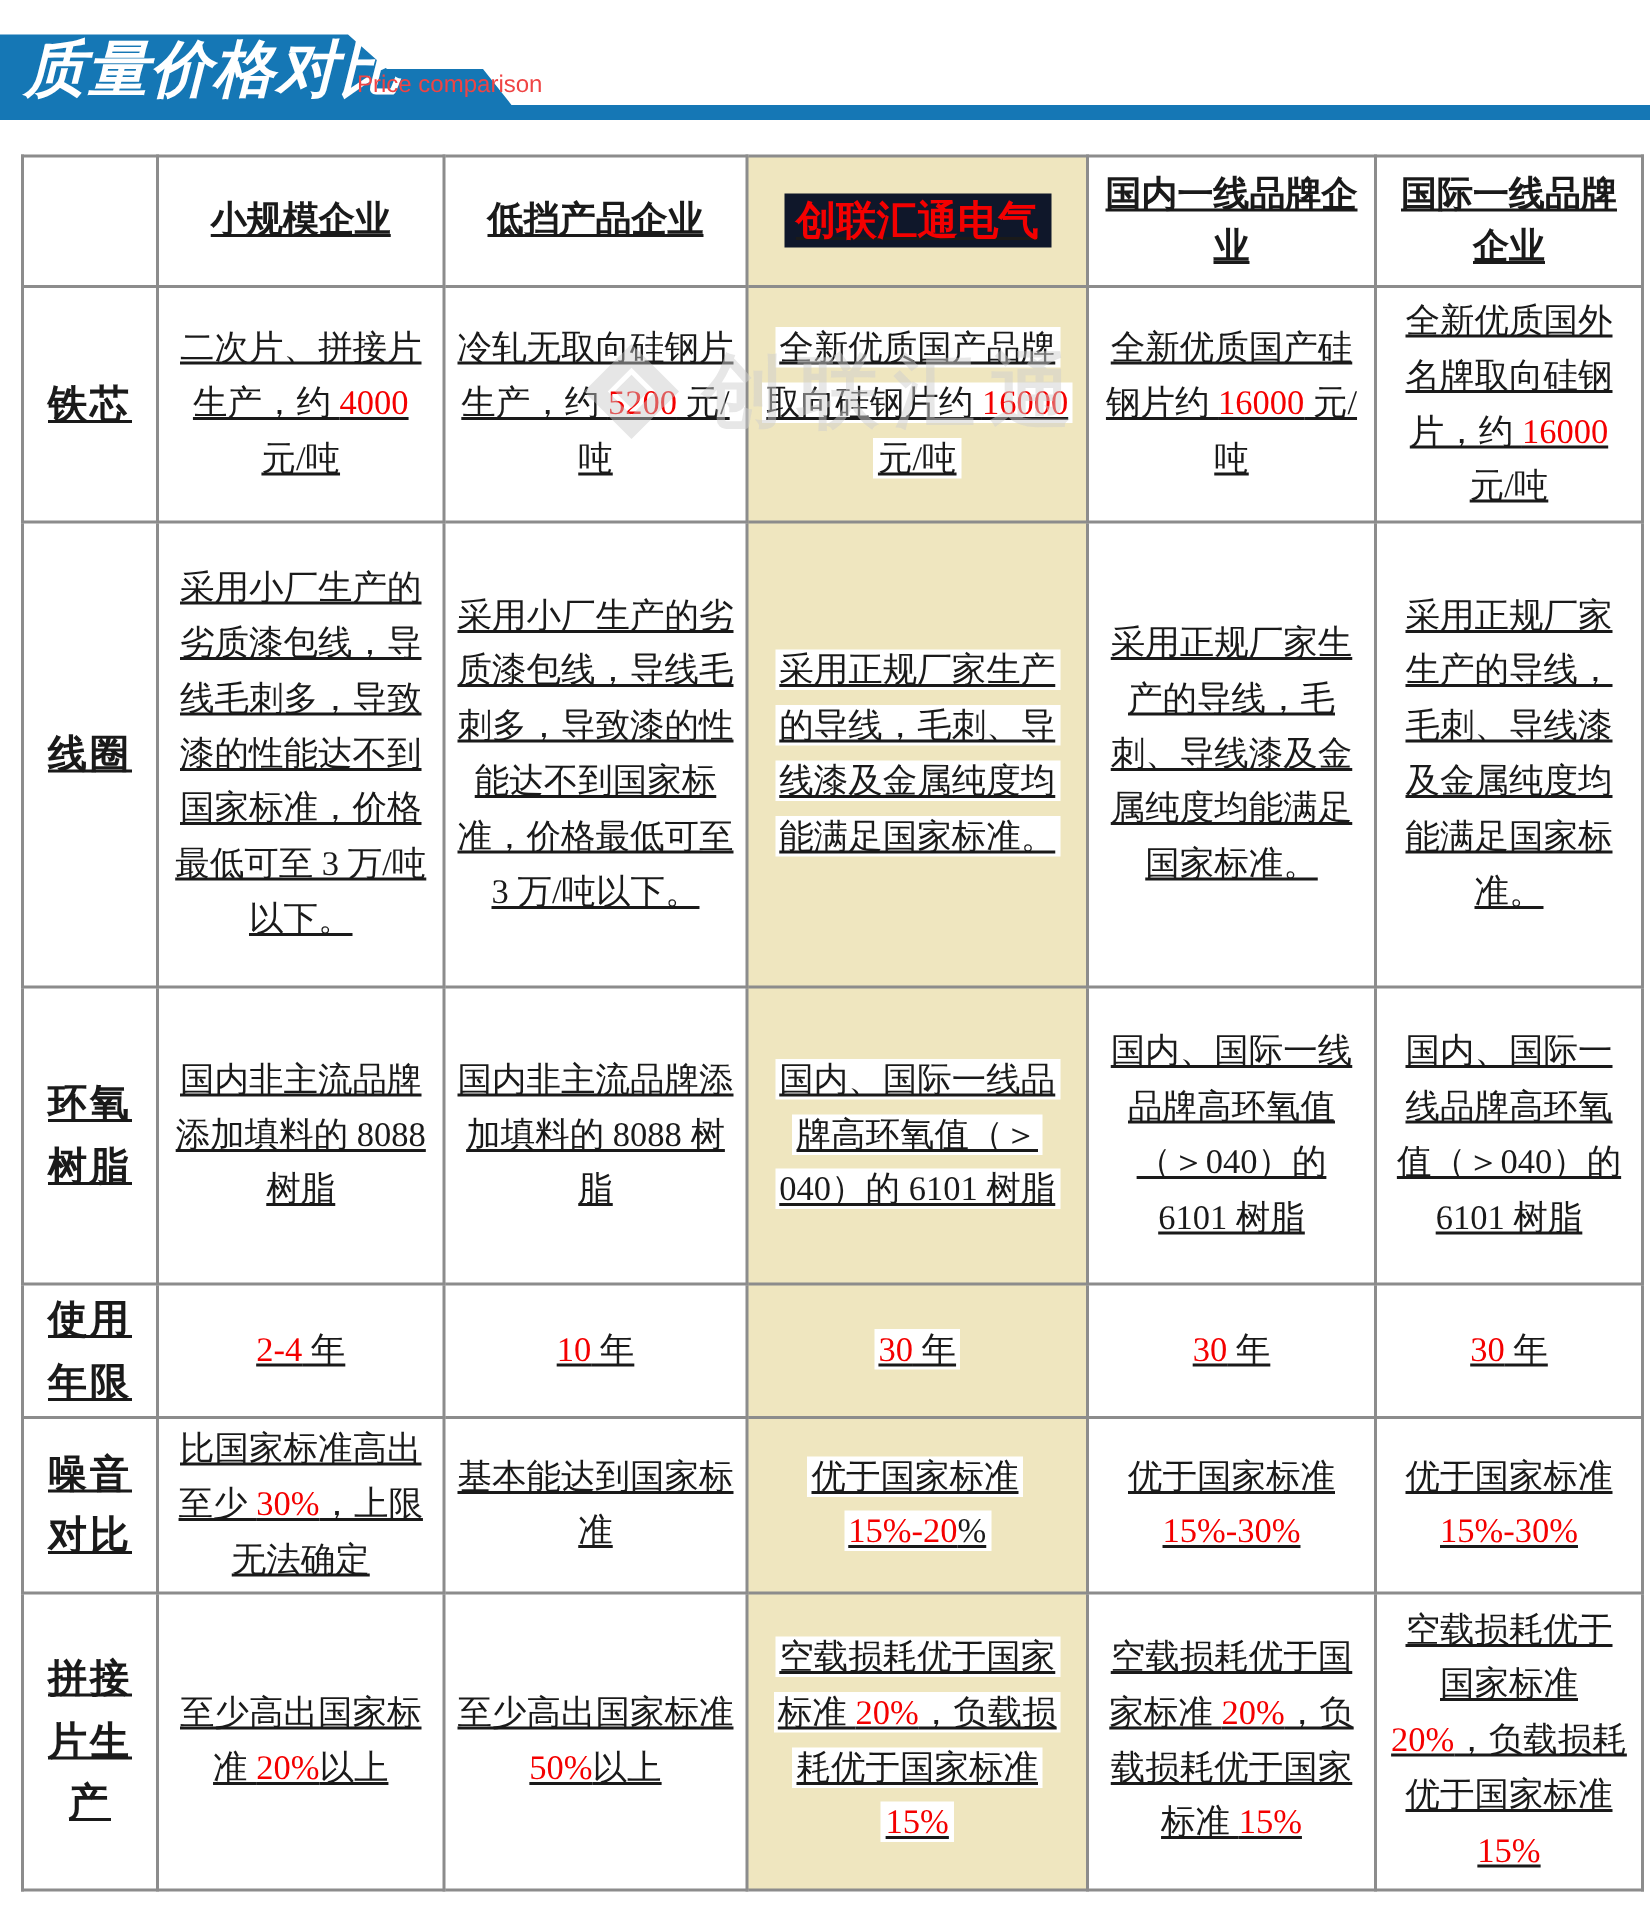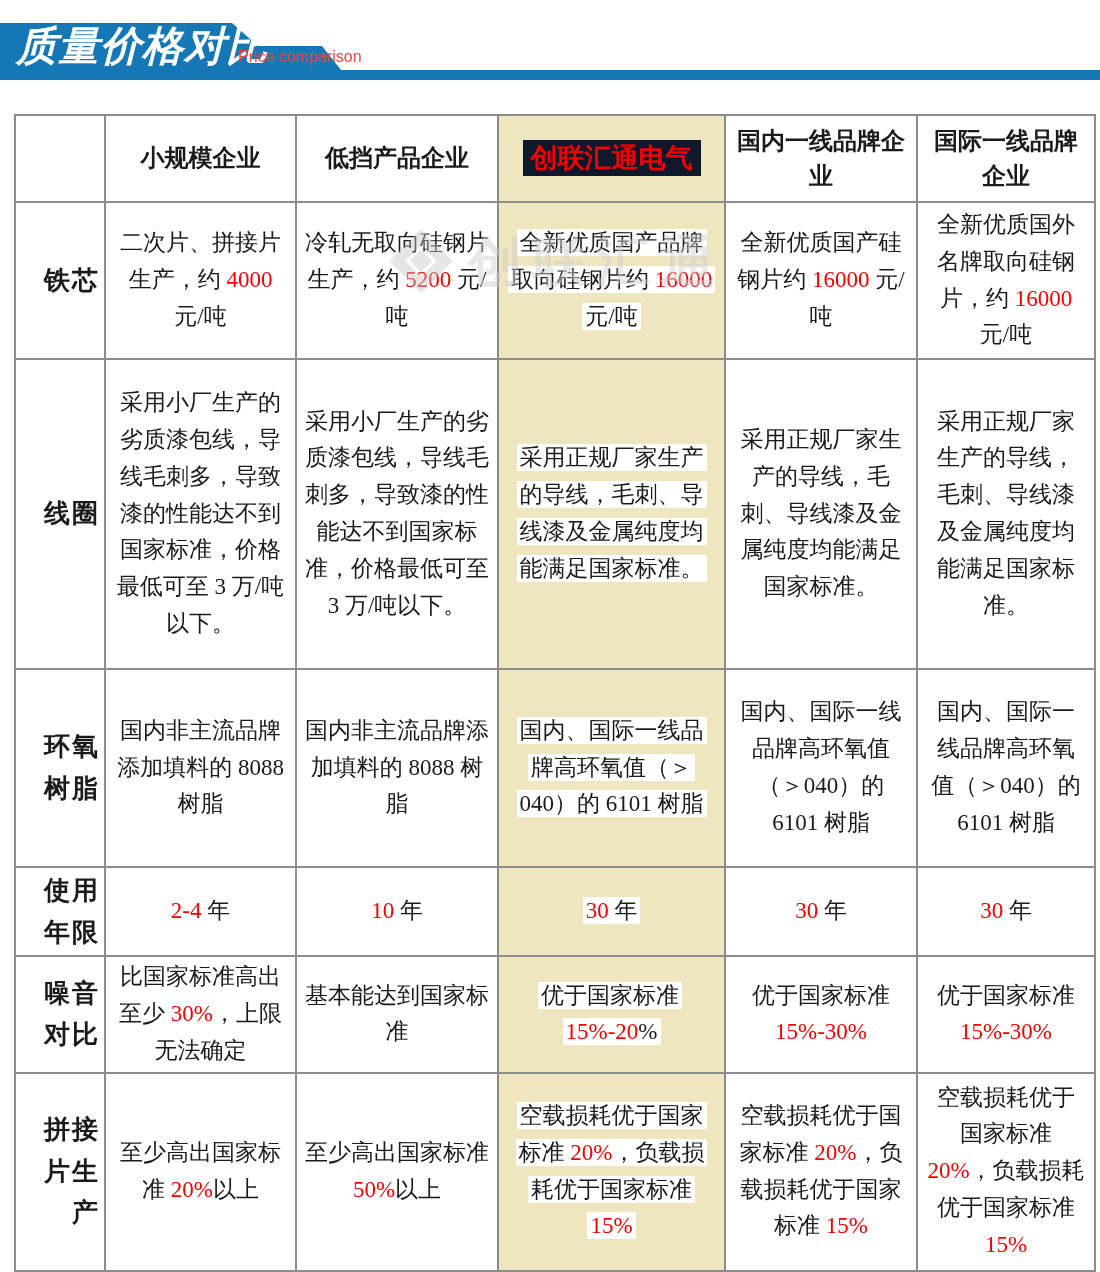--- a/index.html
+++ b/index.html
@@ -27,28 +27,28 @@
   .wm-icon{width:66px;height:66px;margin-right:14px;}
   .wm-textcol{display:flex;flex-direction:row;align-items:flex-start;}
   .wm-text{
     font-family:"Liberation Sans","DejaVu Sans",sans-serif;
     font-size:54px;font-weight:bold;color:rgba(205,205,205,0.55);letter-spacing:10px;line-height:1;}
   .wm-subtext{
     font-family:"Liberation Sans","DejaVu Sans",sans-serif;
     font-size:21px;font-weight:bold;color:rgba(205,205,205,0.5);letter-spacing:3px;line-height:1.2;}
   
   table.cmp{
-    position:absolute;left:14px;top:114px;width:1072px;
-    border-collapse:collapse;table-layout:fixed;z-index:2;background:transparent;
+    position:absolute;left:14px;top:103px;width:1072px;
+    border-collapse:collapse;table-layout:fixed;z-index:2;background:transparent;text-decoration:underline;
   }
   table.cmp th,table.cmp td{
     border:2px solid #8c8c8c;text-align:center;vertical-align:middle;
     padding:2px 8px;font-size:23px;line-height:1.6;background:#ffffff;
   }
-  table.cmp th.rowlabel{font-size:26px;font-weight:bold;letter-spacing:2px;padding:2px 4px;text-align:right;}
+  table.cmp th.rowlabel{font-size:26px;font-weight:bold;letter-spacing:2px;padding:2px 4px;}
   table.cmp thead th{font-size:24px;font-weight:bold;line-height:1.45;}
   table.cmp .hl{background:#efe6bf;}
   table.cmp thead th.hl{padding:4px 6px;}
   .hl .box{background:#ffffff;box-decoration-break:clone;-webkit-box-decoration-break:clone;padding:1px 3px;}
   .brand-name{color:#f40000;font-weight:bold;font-size:27px;background:#0f172a;padding:3px 8px;}
   .red{color:#f40000;}
   
   tr.h-head{height:87px;}
   tr.h-core{height:157px;}
   tr.h-coil{height:310px;}

